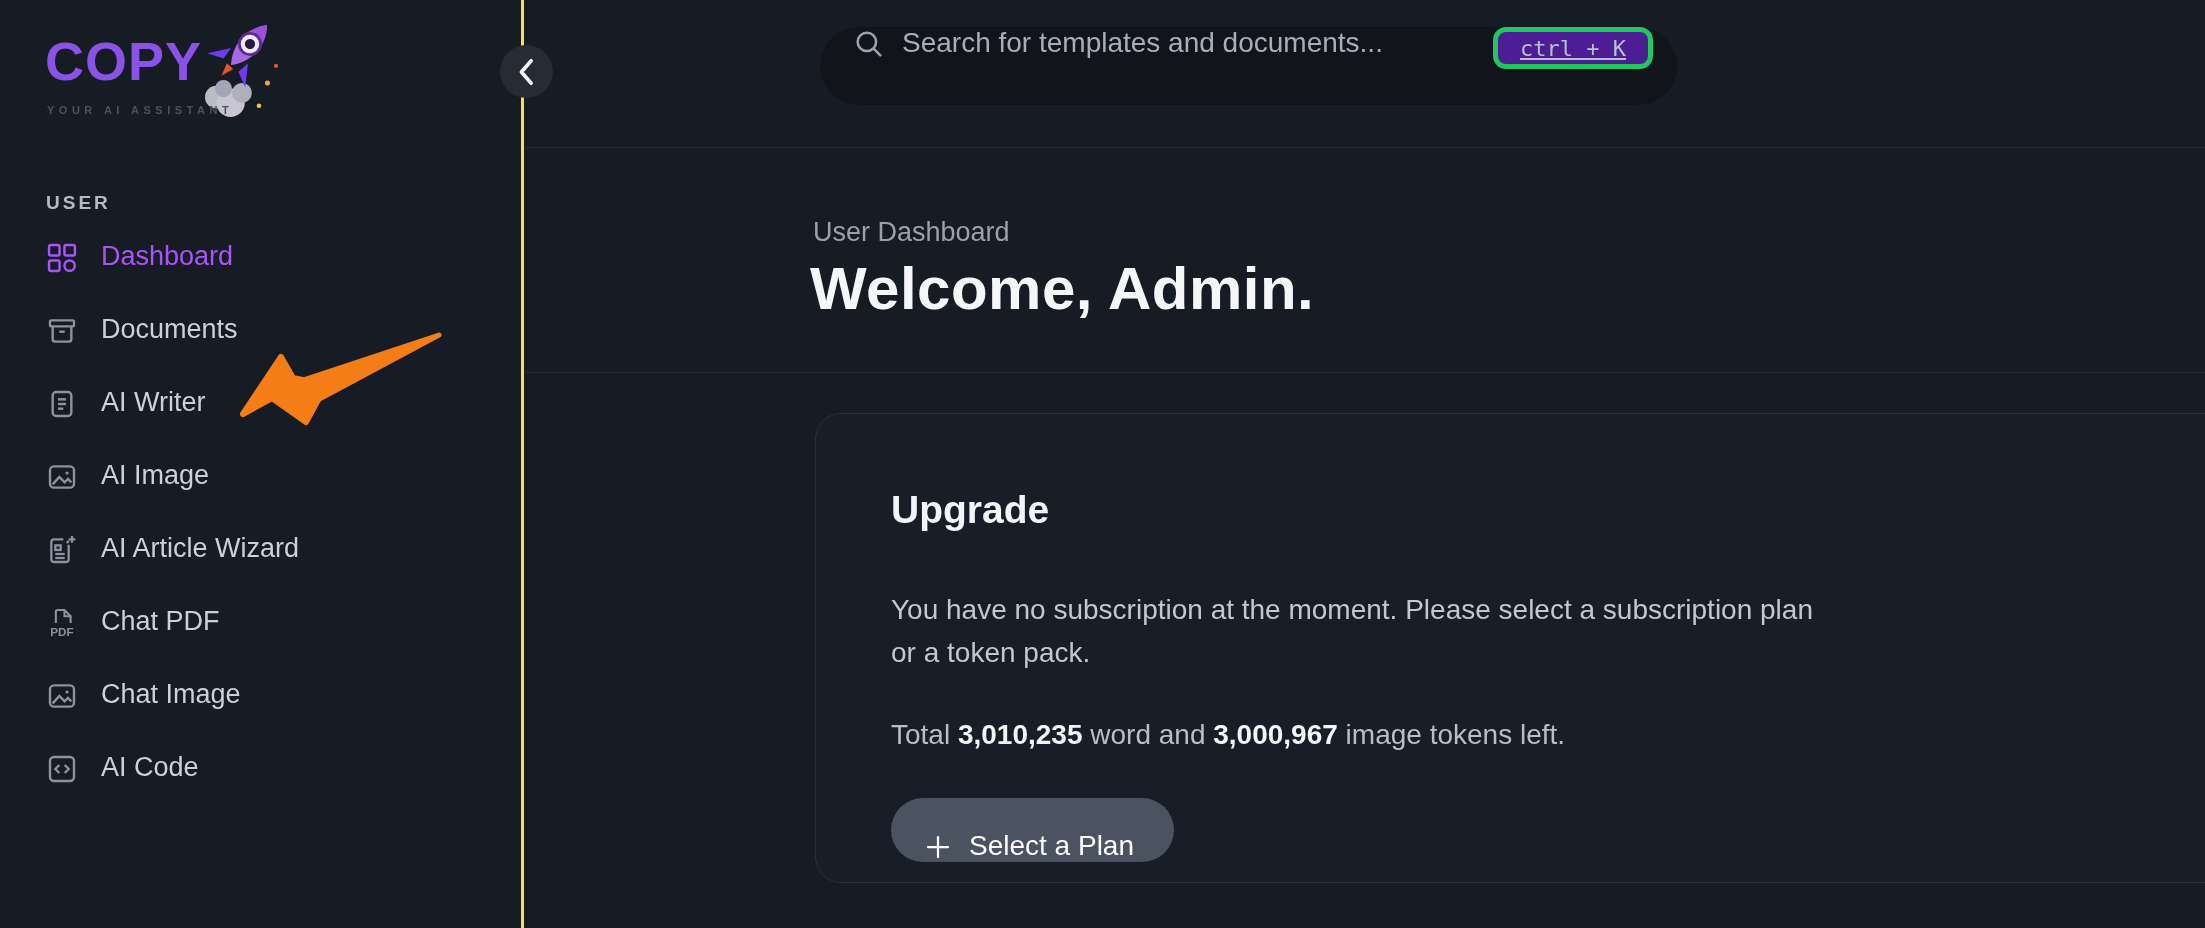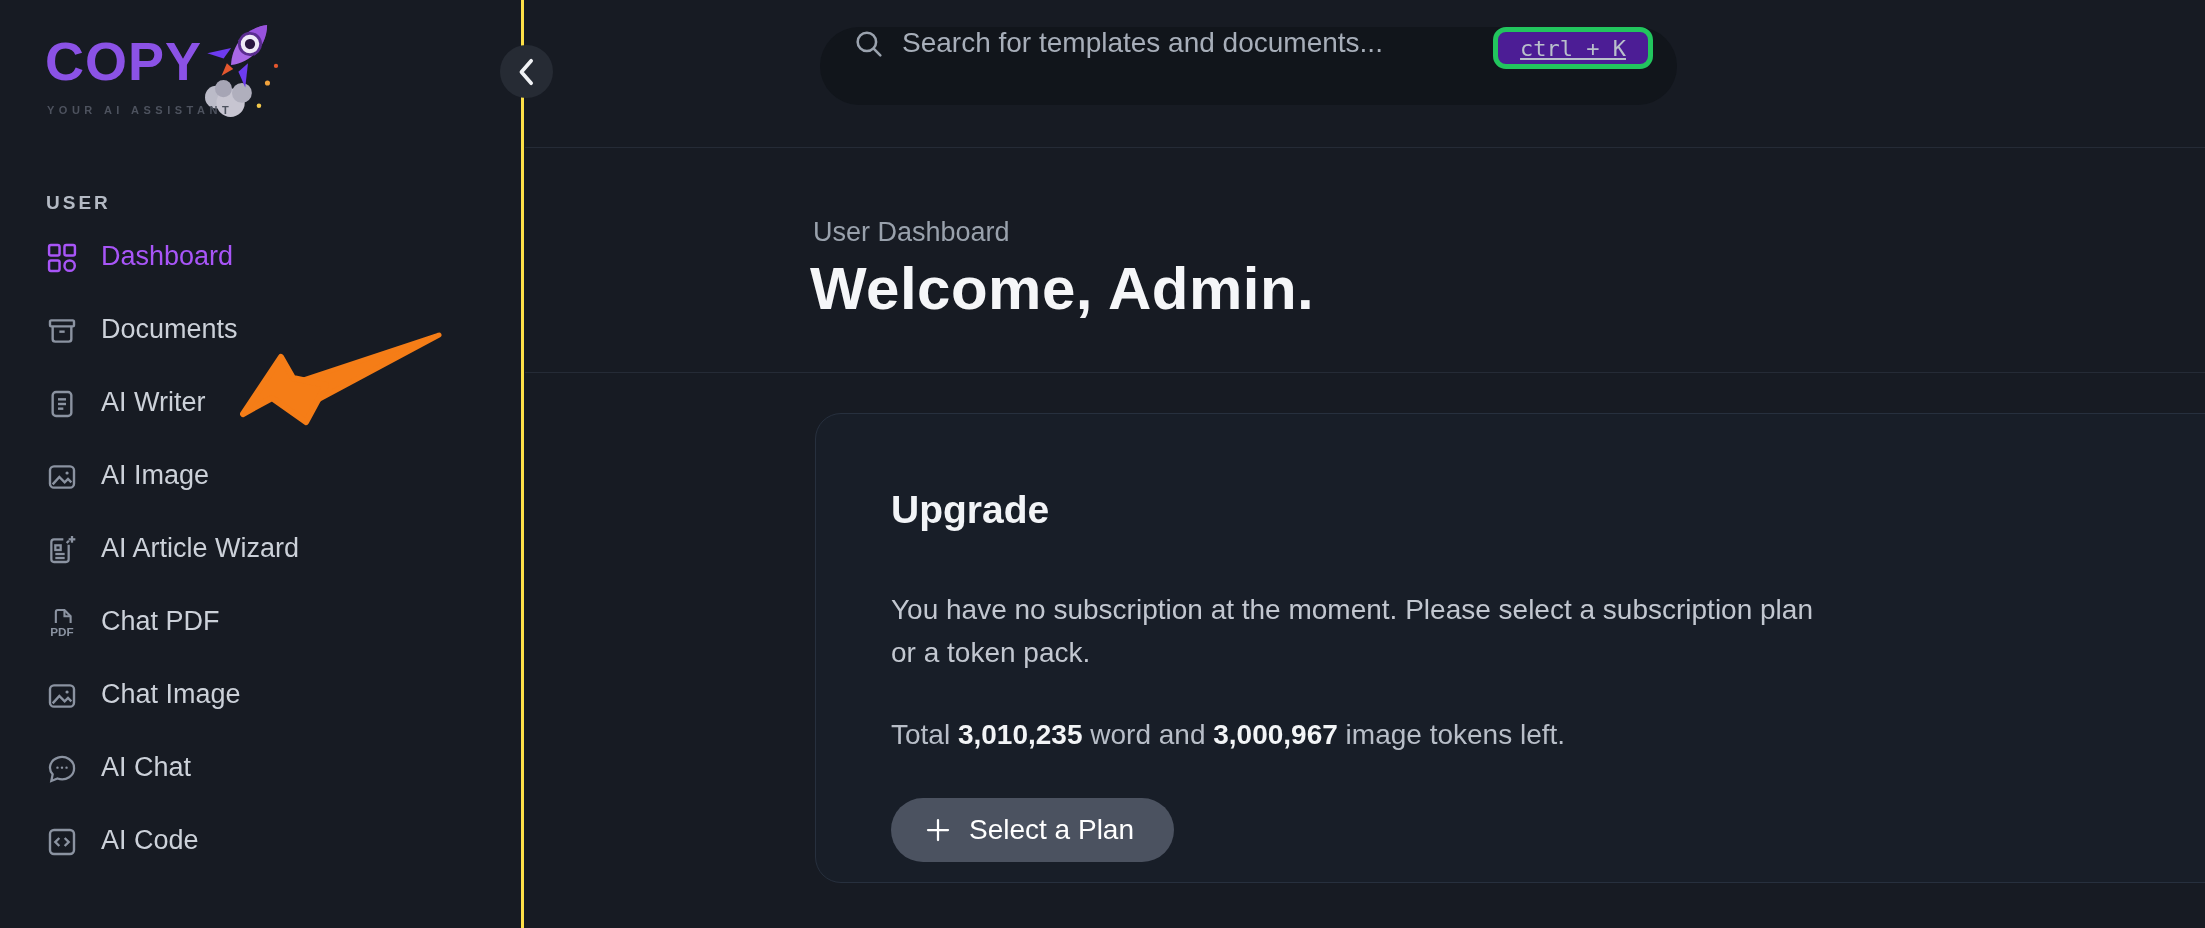--- a/index.html
+++ b/index.html
@@ -93,21 +93,21 @@
   }
   .card-title { font-size:39px; font-weight:800; color:#f2f4f7; }
   .card-desc {
     margin-top:56px; font-size:28px; line-height:43px; color:#c2c7d0; max-width:950px;
   }
   .token-line { margin-top:45px; font-size:28px; color:#b8bec8; }
   .token-line b { color:#f2f4f6; font-weight:bold; }
   .plan-btn {
     margin-top:47px; height:64px; padding:0 40px 0 32px; border:none; border-radius:32px;
     background:#4b5260; color:#ffffff; font-size:28px; font-family:"Liberation Sans", sans-serif;
-    display:inline-flex; align-items:center; gap:16px; cursor:pointer;
+    display:inline-flex; align-items:flex-end; gap:16px; cursor:pointer;
   }
   .plan-btn .plus { width:30px; height:30px; }
 </style>
 </head>
 <body>
 
 <div class="sidebar">
 
   <div class="logo-wrap">
     <div class="logo-text">COPY</div>
@@ -217,31 +217,20 @@
       <span class="nicon">
         <svg viewBox="0 0 24 24" fill="none" stroke="currentColor" stroke-width="1.8">
           <rect x="3" y="4" width="18" height="16" rx="3"></rect>
           <circle cx="15.8" cy="9" r="1.2" fill="currentColor" stroke="none"></circle>
           <path d="M5 17.5 L10 12 L14 16 L16.5 13.5 L19 16"></path>
         </svg>
       </span>
       <span>Chat Image</span>
     </div>
 
-    <div class="nav-item">
-      <span class="nicon">
-        <svg viewBox="0 0 24 24" fill="none" stroke="currentColor" stroke-width="1.7">
-          <path d="M21 11 a9 8 0 1 0 -16 5 L4 21 l4.6 -1.9 A9 8 0 0 0 21 11 Z"></path>
-          <circle cx="8.6" cy="11" r="0.9" fill="currentColor" stroke="none"></circle>
-          <circle cx="12" cy="11" r="0.9" fill="currentColor" stroke="none"></circle>
-          <circle cx="15.4" cy="11" r="0.9" fill="currentColor" stroke="none"></circle>
-        </svg>
-      </span>
-      <span>AI Chat</span>
-    </div>
 
     <div class="nav-item">
       <span class="nicon">
         <svg viewBox="0 0 24 24" fill="none" stroke="currentColor" stroke-width="1.8">
           <rect x="3" y="3" width="18" height="18" rx="3"></rect>
           <path d="M10 9 L7 12 L10 15"></path>
           <path d="M14 9 L17 12 L14 15"></path>
         </svg>
       </span>
       <span>AI Code</span>

